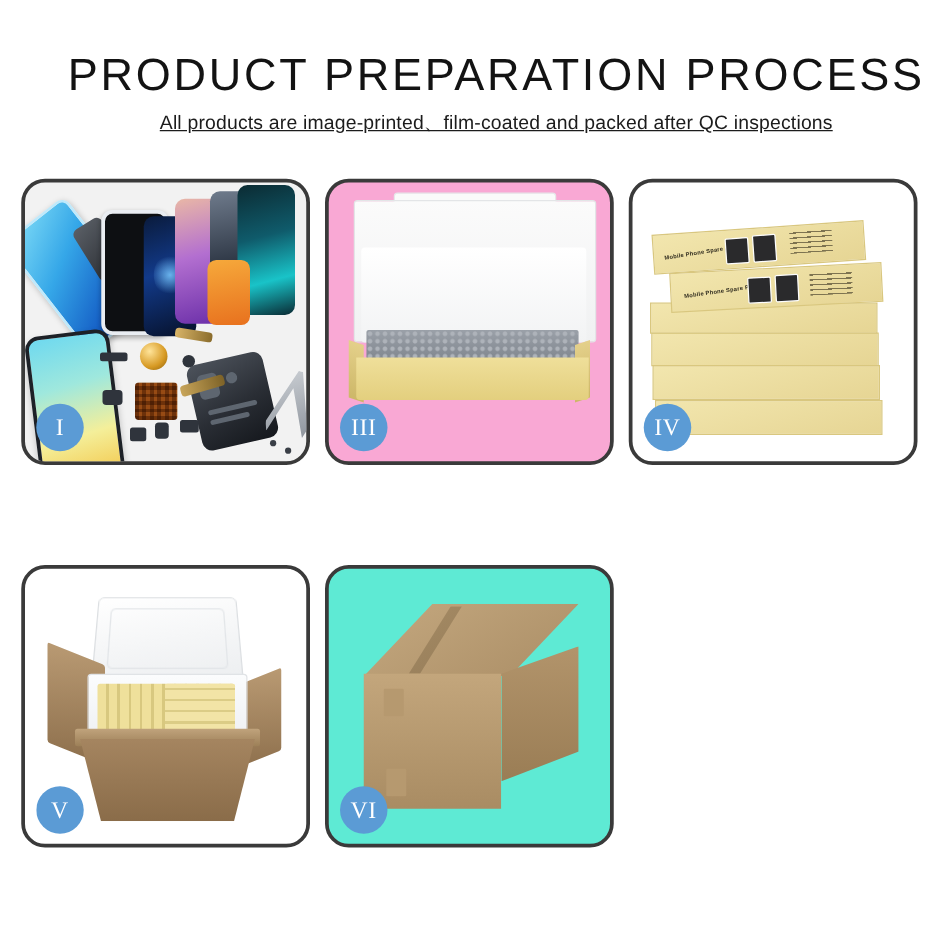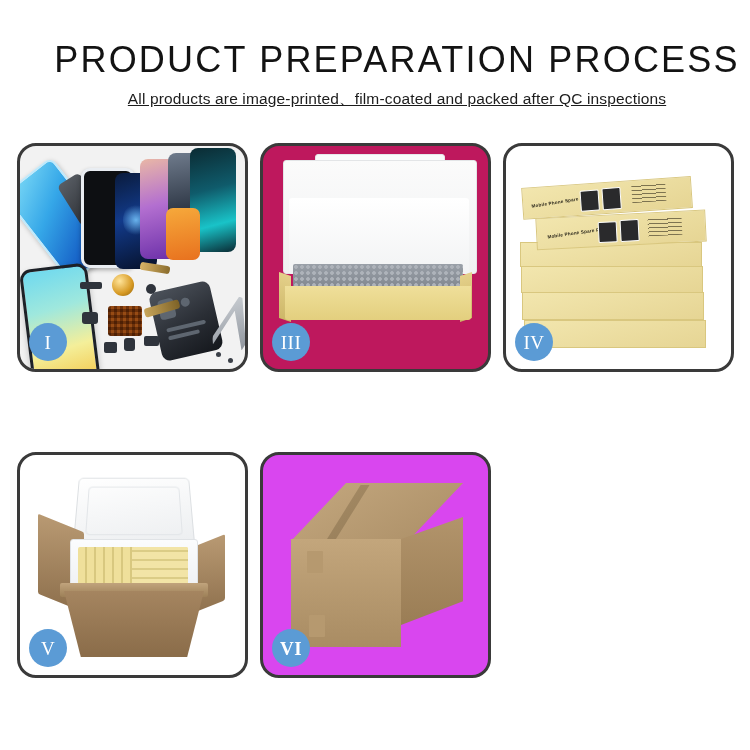--- a/index.html
+++ b/index.html
@@ -173,21 +173,21 @@
     position:absolute;left:26px;top:58px;width:13px;height:112px;border-radius:4px;
     background:linear-gradient(180deg,rgba(70,76,86,.9),rgba(22,25,30,.95));
   }
   .bubblepack .bubbleveil{
     position:absolute;inset:0;border-radius:7px;
     background:radial-gradient(circle at 5px 5px,rgba(255,255,255,.55) 2.6px,rgba(255,255,255,0) 4.2px) 0 0/11px 11px;
   }
   .tape{position:absolute;background:#c79a50;border-radius:2px;}
 
   
-  .p3{background:#be185d;}
+  .p3{background:#f9a8d4;}
   .m-lidback{
     position:absolute;left:20px;top:14px;width:192px;height:112px;
     background:linear-gradient(180deg,#fbfbfb,#f0f1f2);
     border:1px solid #e3e5e7;border-radius:3px;
   }
   .m-lidtab{
     position:absolute;left:52px;top:8px;width:128px;height:16px;
     background:#fafafa;border:1px solid #e6e7e9;border-radius:3px 3px 0 0;
   }
   .m-foam{
@@ -276,21 +276,21 @@
       repeating-linear-gradient(90deg,#efe09b 0 7px,#d8c87f 7px 9px);
     border-radius:2px;
   }
   .y-stack2{
     position:absolute;left:112px;top:92px;width:56px;height:48px;
     background:repeating-linear-gradient(0deg,#f2e4a6 0 7px,#dbcc86 7px 9px);
     border-radius:2px;
   }
 
   
-  .p6{background:#d946ef;font-weight:bold;}
+  .p6{background:#5eead4;}
   .k-top{
     position:absolute;left:28px;top:28px;width:172px;height:58px;
     background:linear-gradient(150deg,#c4a87f,#ab8e66);
     clip-path:polygon(32% 0,100% 0,68% 100%,0 100%);
   }
   .k-front{
     position:absolute;left:28px;top:84px;width:110px;height:108px;
     background:linear-gradient(180deg,#c3a67c,#a98c63);
   }
   .k-side{

